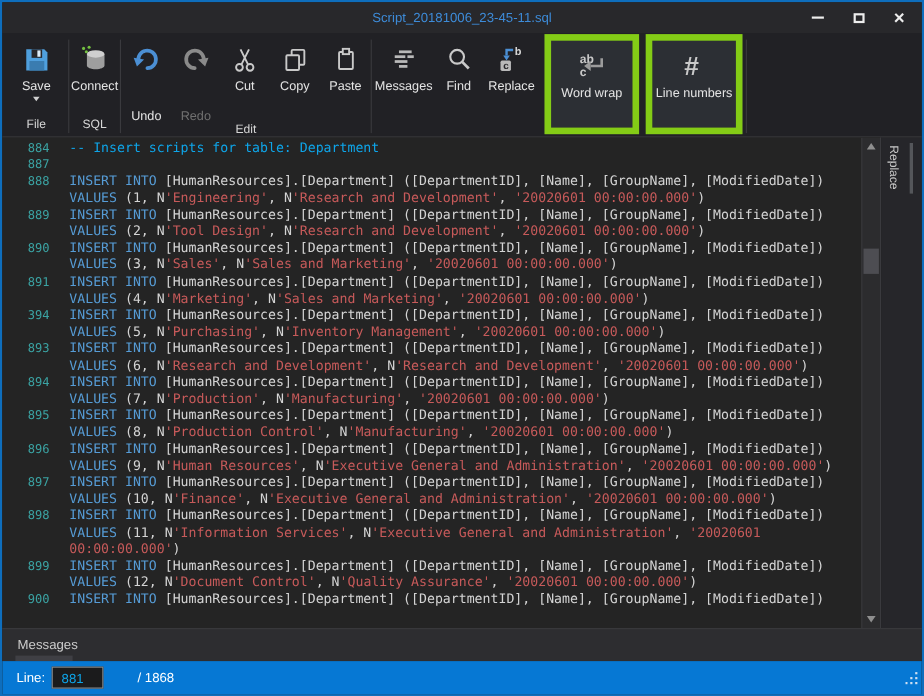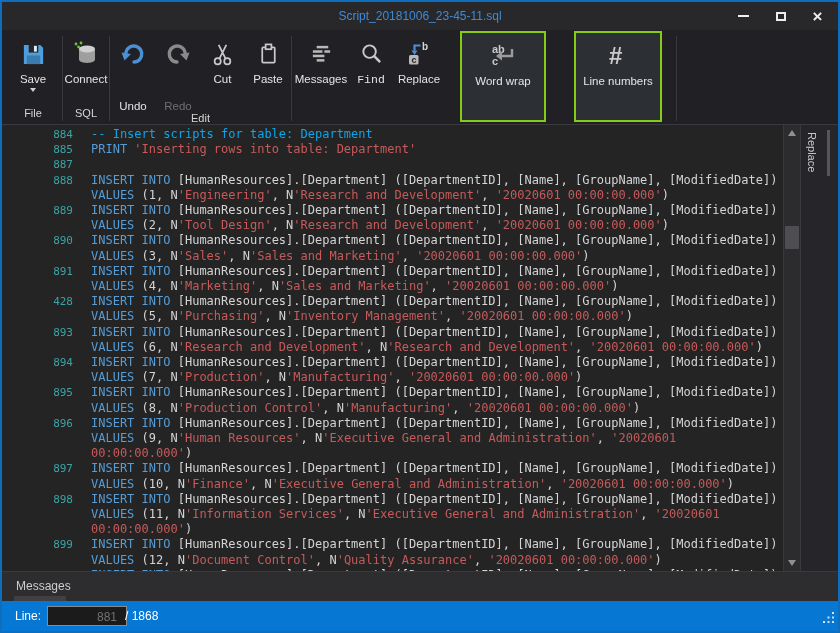--- a/index.html
+++ b/index.html
@@ -19,31 +19,31 @@
   
   .ribbon{position:absolute;left:0;top:28px;width:836px;height:95px;background:#212125;border-bottom:1px solid #3a3a3e;display:flex;padding-left:2px;}
   .rgroup{display:flex;flex-direction:column;}
   .rbtns{display:flex;flex:1;align-items:stretch;justify-content:center;}
   .glabel{height:17px;font-size:11px;color:#d6d6d6;text-align:center;}
   .gsep{width:1px;background:#3a3a3e;margin:6px 0 3px;}
   .rbtn{display:flex;flex-direction:column;align-items:center;padding-top:6px;cursor:default;}
   .rbtn .icon{height:36px;display:flex;align-items:center;justify-content:center;}
   .blabel{font-size:11.5px;color:#e4e4e4;margin-top:1px;white-space:nowrap;}
   .rbtn.disabled .blabel{color:#707070;}
-  .rbtn.active{background:#2c2f34;border:2px solid #84cc16;padding-top:5px;margin:1px 14px 2px;}
+  .rbtn.active{background:#2c2f34;border:6px solid #84cc16;padding-top:5px;margin:1px 3px 2px;}
   .caret{margin-top:3px;width:0;height:0;border-left:3.5px solid transparent;border-right:3.5px solid transparent;border-top:4px solid #d0d0d0;}
   .w-save{width:58px;}.w-connect{width:46px;}.w-undo{width:46px;justify-content:space-between;}.w-redo{width:44px;gap:27px;}
   .w-cut{width:45px;}.w-copy{width:46px;}.w-paste{width:46px;}
-  .w-messages{width:58px;}.w-find{width:42px;font-family:Liberation Mono, monospace;}.w-replace{width:54px;}
+  .w-messages{width:58px;}.w-find{width:42px;}.w-replace{width:54px;}
   .w-ww{width:86px;}.w-ln{width:88px;}
 
   
   .editor{position:absolute;left:0;top:123px;width:799px;height:446px;background:#242424;border-right:1px solid #3a3a3e;overflow:hidden;}
   .code-area{position:absolute;left:0;top:2px;width:780px;cursor:text;}
-  .line{display:flex;min-height:15.2px;padding-left:28px;}
+  .line{display:flex;min-height:15.2px;}
   .num{flex:0 0 43px;text-align:right;font:11px/15.2px "DejaVu Sans Mono",monospace;color:#3ba3a3;}
   .code{margin-left:18px;width:708px;font:12px/15.2px "DejaVu Sans Mono",monospace;color:#d4d4d4;white-space:pre-wrap;}
   .tk-k{color:#569cd6;}
   .tk-s{color:#c75a5a;}
   .tk-c{color:#0ea5e9;}
   .tk-p{color:#d4d4d4;}
 
   .vscroll{position:absolute;right:0;top:0;width:17px;height:446px;background:#2c2c2e;border-left:1px solid #39393d;}
   .sb-btn{position:absolute;left:0;width:16px;height:16px;}
   .sb-up{top:0;}
@@ -58,21 +58,21 @@
   .tab-bar{position:absolute;left:26px;top:5px;width:3px;height:46px;background:#54565a;}
 
   
   .messages{position:absolute;left:0;top:569px;width:836px;height:30px;background:#2d2d30;border-top:1px solid #3a3a3e;}
   .messages-label{position:absolute;left:14px;top:7px;font-size:12px;color:#cdcdcd;}
   .messages-scroll{position:absolute;left:12px;bottom:0;width:52px;height:5px;background:#3f3f44;}
 
   
   .statusbar{position:absolute;left:0;top:599px;width:836px;height:30px;background:#0678d4;color:#fff;}
   .line-label{position:absolute;left:13px;top:8px;font-size:12px;}
-  .line-box{position:absolute;left:45px;top:5px;width:80px;height:20px;background:#1b1b1c;border:1px solid #8a8a8a;color:#737373;font-size:12px;text-align:right;padding:3px 9px 0 0;}
+  .line-box{position:absolute;left:45px;top:5px;width:47px;height:20px;background:#1b1b1c;border:1px solid #8a8a8a;color:#0ea5e9;font-size:12px;text-align:center;padding:3px 9px 0 0;}
   .line-total{position:absolute;left:123px;top:8px;font-size:12px;}
   .grip{position:absolute;right:3px;bottom:3px;}
 </style>
 </head>
 <body>
 
 <div class="window">
 
   <div class="titlebar">
     <div class="title">Script_20181006_23-45-11.sql</div>
@@ -158,20 +158,29 @@
         <div class="rbtn w-cut">
           <div class="icon">
             <svg width="25" height="25" viewBox="0 0 26 26" stroke="#c9c9c9" fill="none" stroke-width="1.8">
               <circle cx="8" cy="20" r="3.2"></circle>
                 <circle cx="18" cy="20" r="3.2"></circle>
               <path d="M9.8 17.4 L17 3 M16.2 17.4 L9 3"></path>
             </svg>
           </div>
           <div class="blabel">Cut</div>
         </div>
+        <div class="rbtn w-copy">
+          <div class="icon">
+            <svg width="25" height="25" viewBox="0 0 26 26" stroke="#c9c9c9" stroke-width="1.8">
+              <rect x="9.5" y="3.5" width="12" height="14" rx="1" fill="none"></rect>
+              <rect x="4.5" y="8.5" width="12" height="14" rx="1" fill="#212125"></rect>
+            </svg>
+          </div>
+          <div class="blabel">Copy</div>
+        </div>
         <div class="rbtn w-paste">
           <div class="icon">
             <svg width="25" height="25" viewBox="0 0 26 26" stroke="#c9c9c9" stroke-width="1.8">
               <rect x="6.5" y="5.5" width="13" height="16" rx="1" fill="none"></rect>
               <rect x="10" y="2.5" width="6" height="5" fill="#212125"></rect>
             </svg>
           </div>
           <div class="blabel">Paste</div>
         </div>
       </div>
@@ -240,45 +249,41 @@
     <div class="gsep"></div>
   </div>
 
   <div class="editor">
     <div class="code-area">
         <div class="line">
           <div class="num">884</div>
           <div class="code"><span class="tk-c">-- Insert scripts for table: Department</span></div>
         </div>
         <div class="line">
-          <div class="num">885</div>
-          <div class="code"><span class="tk-k">PRINT</span><span class="tk-p"> </span><span class="tk-s">'Inserting rows into table: Department'</span></div>
-        </div>
-        <div class="line">
           <div class="num">887</div>
           <div class="code"></div>
         </div>
         <div class="line">
           <div class="num">888</div>
           <div class="code"><span class="tk-k">INSERT INTO</span><span class="tk-p"> [HumanResources].[Department] ([DepartmentID], [Name], [GroupName], [ModifiedDate]) </span><span class="tk-k">VALUES</span><span class="tk-p"> (1, N</span><span class="tk-s">'Engineering'</span><span class="tk-p">, N</span><span class="tk-s">'Research and Development'</span><span class="tk-p">, </span><span class="tk-s">'20020601 00:00:00.000'</span><span class="tk-p">)</span></div>
         </div>
         <div class="line">
           <div class="num">889</div>
           <div class="code"><span class="tk-k">INSERT INTO</span><span class="tk-p"> [HumanResources].[Department] ([DepartmentID], [Name], [GroupName], [ModifiedDate]) </span><span class="tk-k">VALUES</span><span class="tk-p"> (2, N</span><span class="tk-s">'Tool Design'</span><span class="tk-p">, N</span><span class="tk-s">'Research and Development'</span><span class="tk-p">, </span><span class="tk-s">'20020601 00:00:00.000'</span><span class="tk-p">)</span></div>
         </div>
         <div class="line">
           <div class="num">890</div>
           <div class="code"><span class="tk-k">INSERT INTO</span><span class="tk-p"> [HumanResources].[Department] ([DepartmentID], [Name], [GroupName], [ModifiedDate]) </span><span class="tk-k">VALUES</span><span class="tk-p"> (3, N</span><span class="tk-s">'Sales'</span><span class="tk-p">, N</span><span class="tk-s">'Sales and Marketing'</span><span class="tk-p">, </span><span class="tk-s">'20020601 00:00:00.000'</span><span class="tk-p">)</span></div>
         </div>
         <div class="line">
           <div class="num">891</div>
           <div class="code"><span class="tk-k">INSERT INTO</span><span class="tk-p"> [HumanResources].[Department] ([DepartmentID], [Name], [GroupName], [ModifiedDate]) </span><span class="tk-k">VALUES</span><span class="tk-p"> (4, N</span><span class="tk-s">'Marketing'</span><span class="tk-p">, N</span><span class="tk-s">'Sales and Marketing'</span><span class="tk-p">, </span><span class="tk-s">'20020601 00:00:00.000'</span><span class="tk-p">)</span></div>
         </div>
         <div class="line">
-          <div class="num">428</div>
+          <div class="num">394</div>
           <div class="code"><span class="tk-k">INSERT INTO</span><span class="tk-p"> [HumanResources].[Department] ([DepartmentID], [Name], [GroupName], [ModifiedDate]) </span><span class="tk-k">VALUES</span><span class="tk-p"> (5, N</span><span class="tk-s">'Purchasing'</span><span class="tk-p">, N</span><span class="tk-s">'Inventory Management'</span><span class="tk-p">, </span><span class="tk-s">'20020601 00:00:00.000'</span><span class="tk-p">)</span></div>
         </div>
         <div class="line">
           <div class="num">893</div>
           <div class="code"><span class="tk-k">INSERT INTO</span><span class="tk-p"> [HumanResources].[Department] ([DepartmentID], [Name], [GroupName], [ModifiedDate]) </span><span class="tk-k">VALUES</span><span class="tk-p"> (6, N</span><span class="tk-s">'Research and Development'</span><span class="tk-p">, N</span><span class="tk-s">'Research and Development'</span><span class="tk-p">, </span><span class="tk-s">'20020601 00:00:00.000'</span><span class="tk-p">)</span></div>
         </div>
         <div class="line">
           <div class="num">894</div>
           <div class="code"><span class="tk-k">INSERT INTO</span><span class="tk-p"> [HumanResources].[Department] ([DepartmentID], [Name], [GroupName], [ModifiedDate]) </span><span class="tk-k">VALUES</span><span class="tk-p"> (7, N</span><span class="tk-s">'Production'</span><span class="tk-p">, N</span><span class="tk-s">'Manufacturing'</span><span class="tk-p">, </span><span class="tk-s">'20020601 00:00:00.000'</span><span class="tk-p">)</span></div>
         </div>

